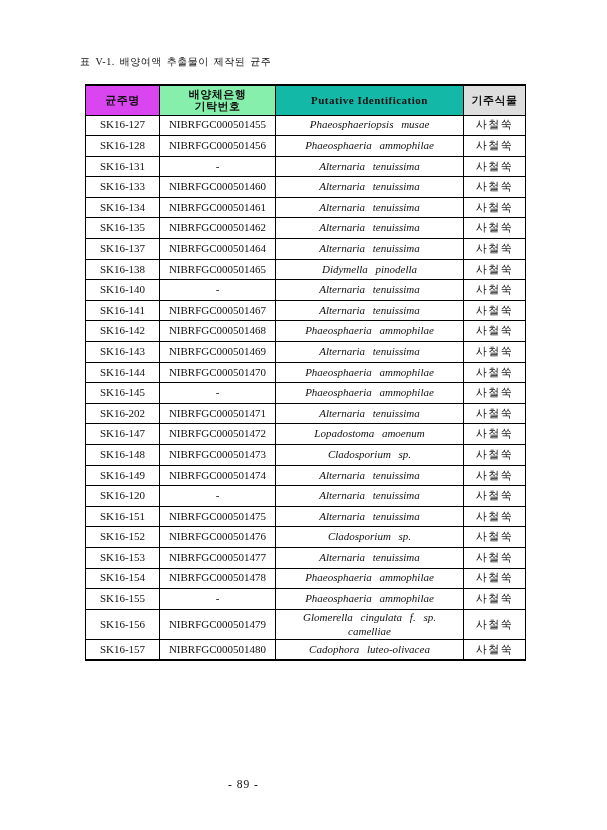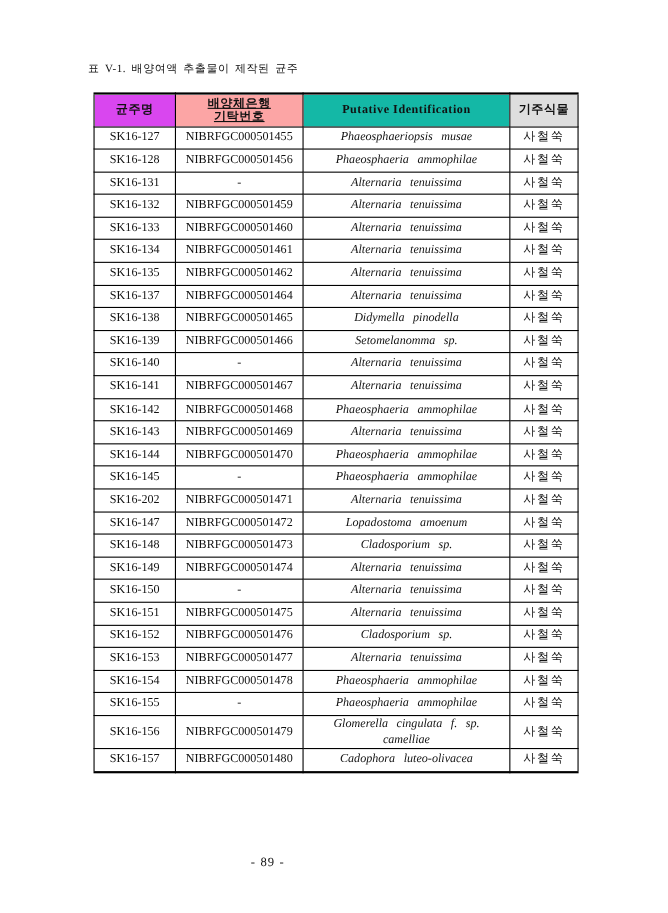--- a/index.html
+++ b/index.html
@@ -96,21 +96,21 @@
   <table class="strain-table">
     <colgroup>
       <col style="width:74px">
       <col style="width:116px">
       <col style="width:188px">
       <col style="width:62px">
     </colgroup>
     <thead>
       <tr>
         <th style="background: #d946ef;">균주명</th>
-        <th class="two-line" style="background: #fca5a5; text-decoration: underline;">배양체은행
+        <th class="two-line" style="background: #86efac;">배양체은행
 기탁번호</th>
         <th style="background: #14b8a6;">Putative Identification</th>
         <th style="background: rgb(222, 222, 222); margin-left: 42px;">기주식물</th>
       </tr>
     </thead>
     <tbody id="table-body">
         <tr>
     <td class="col-strain">SK16-127</td>
     <td class="col-deposit">NIBRFGC000501455</td>
     <td class="col-identification">Phaeosphaeriopsis musae</td>
@@ -122,26 +122,20 @@
     <td class="col-identification">Phaeosphaeria ammophilae</td>
     <td class="col-host">사철쑥</td>
   </tr>
         <tr>
     <td class="col-strain">SK16-131</td>
     <td class="col-deposit">-</td>
     <td class="col-identification">Alternaria tenuissima</td>
     <td class="col-host">사철쑥</td>
   </tr>
         <tr>
-    <td class="col-strain">SK16-132</td>
-    <td class="col-deposit">NIBRFGC000501459</td>
-    <td class="col-identification">Alternaria tenuissima</td>
-    <td class="col-host">사철쑥</td>
-  </tr>
-        <tr>
     <td class="col-strain">SK16-133</td>
     <td class="col-deposit">NIBRFGC000501460</td>
     <td class="col-identification">Alternaria tenuissima</td>
     <td class="col-host">사철쑥</td>
   </tr>
         <tr>
     <td class="col-strain">SK16-134</td>
     <td class="col-deposit">NIBRFGC000501461</td>
     <td class="col-identification">Alternaria tenuissima</td>
     <td class="col-host">사철쑥</td>
@@ -158,26 +152,20 @@
     <td class="col-identification">Alternaria tenuissima</td>
     <td class="col-host">사철쑥</td>
   </tr>
         <tr>
     <td class="col-strain">SK16-138</td>
     <td class="col-deposit">NIBRFGC000501465</td>
     <td class="col-identification">Didymella pinodella</td>
     <td class="col-host">사철쑥</td>
   </tr>
         <tr>
-    <td class="col-strain">SK16-139</td>
-    <td class="col-deposit">NIBRFGC000501466</td>
-    <td class="col-identification">Setomelanomma sp.</td>
-    <td class="col-host">사철쑥</td>
-  </tr>
-        <tr>
     <td class="col-strain">SK16-140</td>
     <td class="col-deposit">-</td>
     <td class="col-identification">Alternaria tenuissima</td>
     <td class="col-host">사철쑥</td>
   </tr>
         <tr>
     <td class="col-strain">SK16-141</td>
     <td class="col-deposit">NIBRFGC000501467</td>
     <td class="col-identification">Alternaria tenuissima</td>
     <td class="col-host">사철쑥</td>
@@ -224,21 +212,21 @@
     <td class="col-identification">Cladosporium sp.</td>
     <td class="col-host">사철쑥</td>
   </tr>
         <tr>
     <td class="col-strain">SK16-149</td>
     <td class="col-deposit">NIBRFGC000501474</td>
     <td class="col-identification">Alternaria tenuissima</td>
     <td class="col-host">사철쑥</td>
   </tr>
         <tr>
-    <td class="col-strain">SK16-150</td>
+    <td class="col-strain">SK16-120</td>
     <td class="col-deposit">-</td>
     <td class="col-identification">Alternaria tenuissima</td>
     <td class="col-host">사철쑥</td>
   </tr>
         <tr>
     <td class="col-strain">SK16-151</td>
     <td class="col-deposit">NIBRFGC000501475</td>
     <td class="col-identification">Alternaria tenuissima</td>
     <td class="col-host">사철쑥</td>
   </tr>

